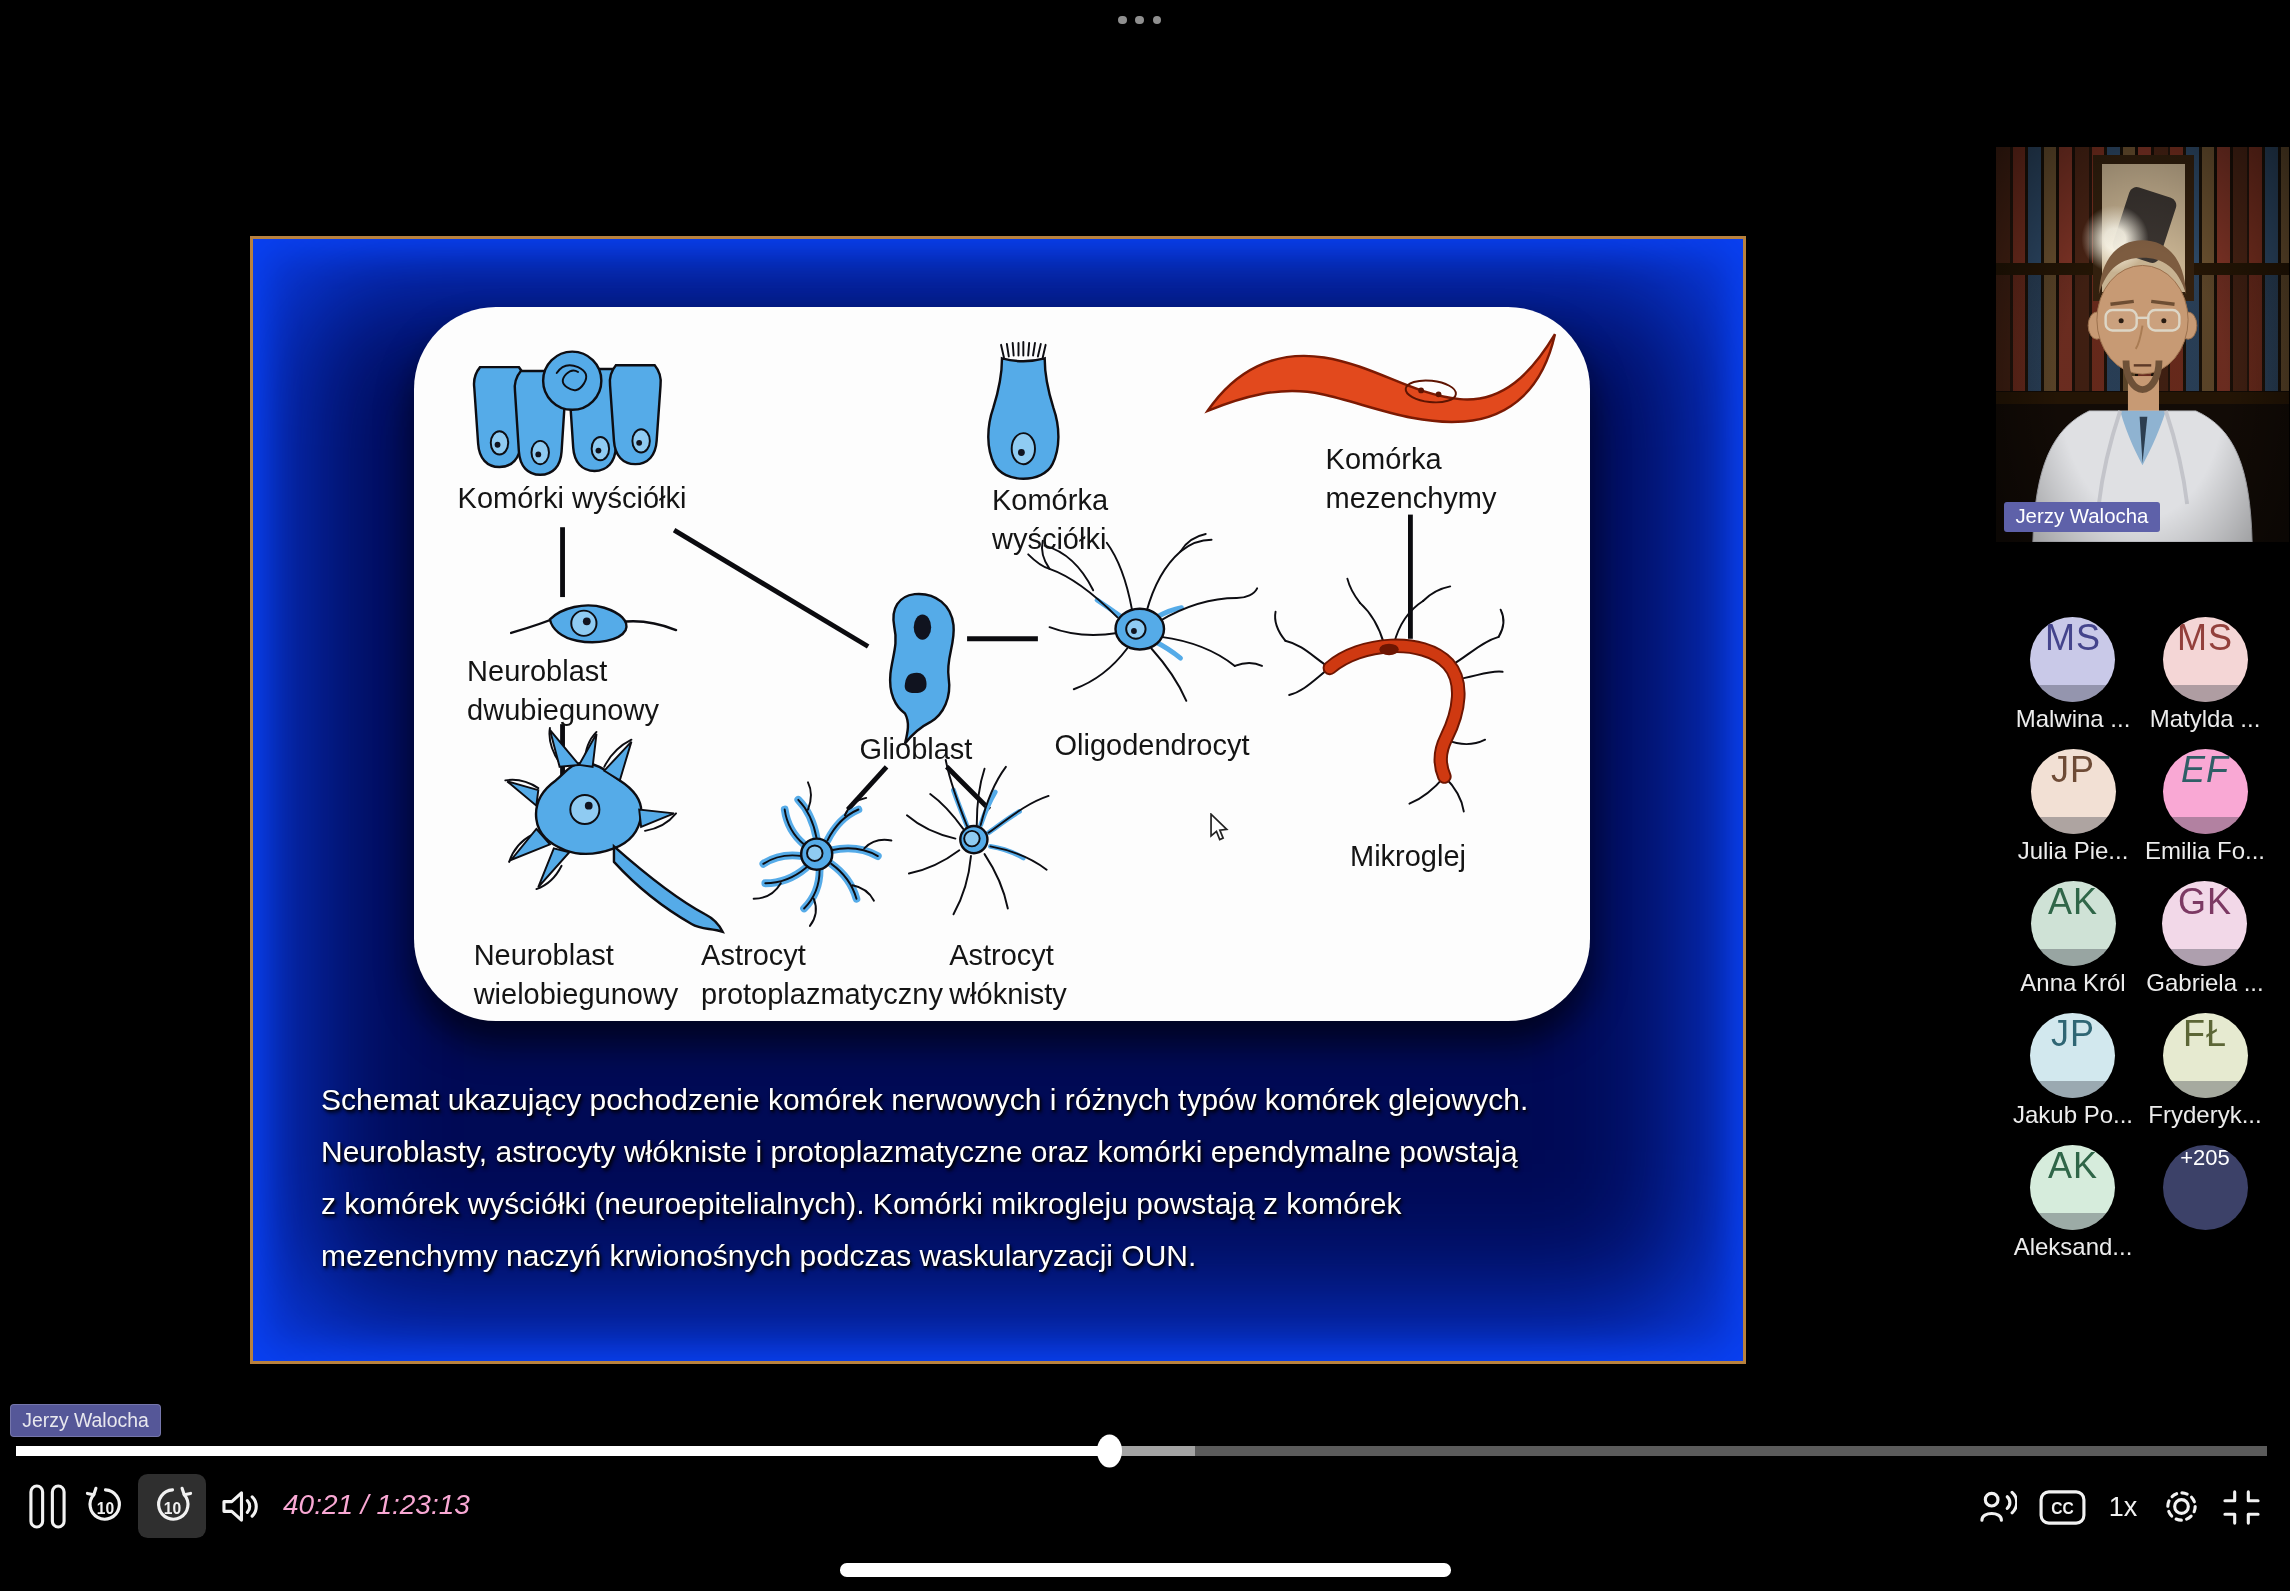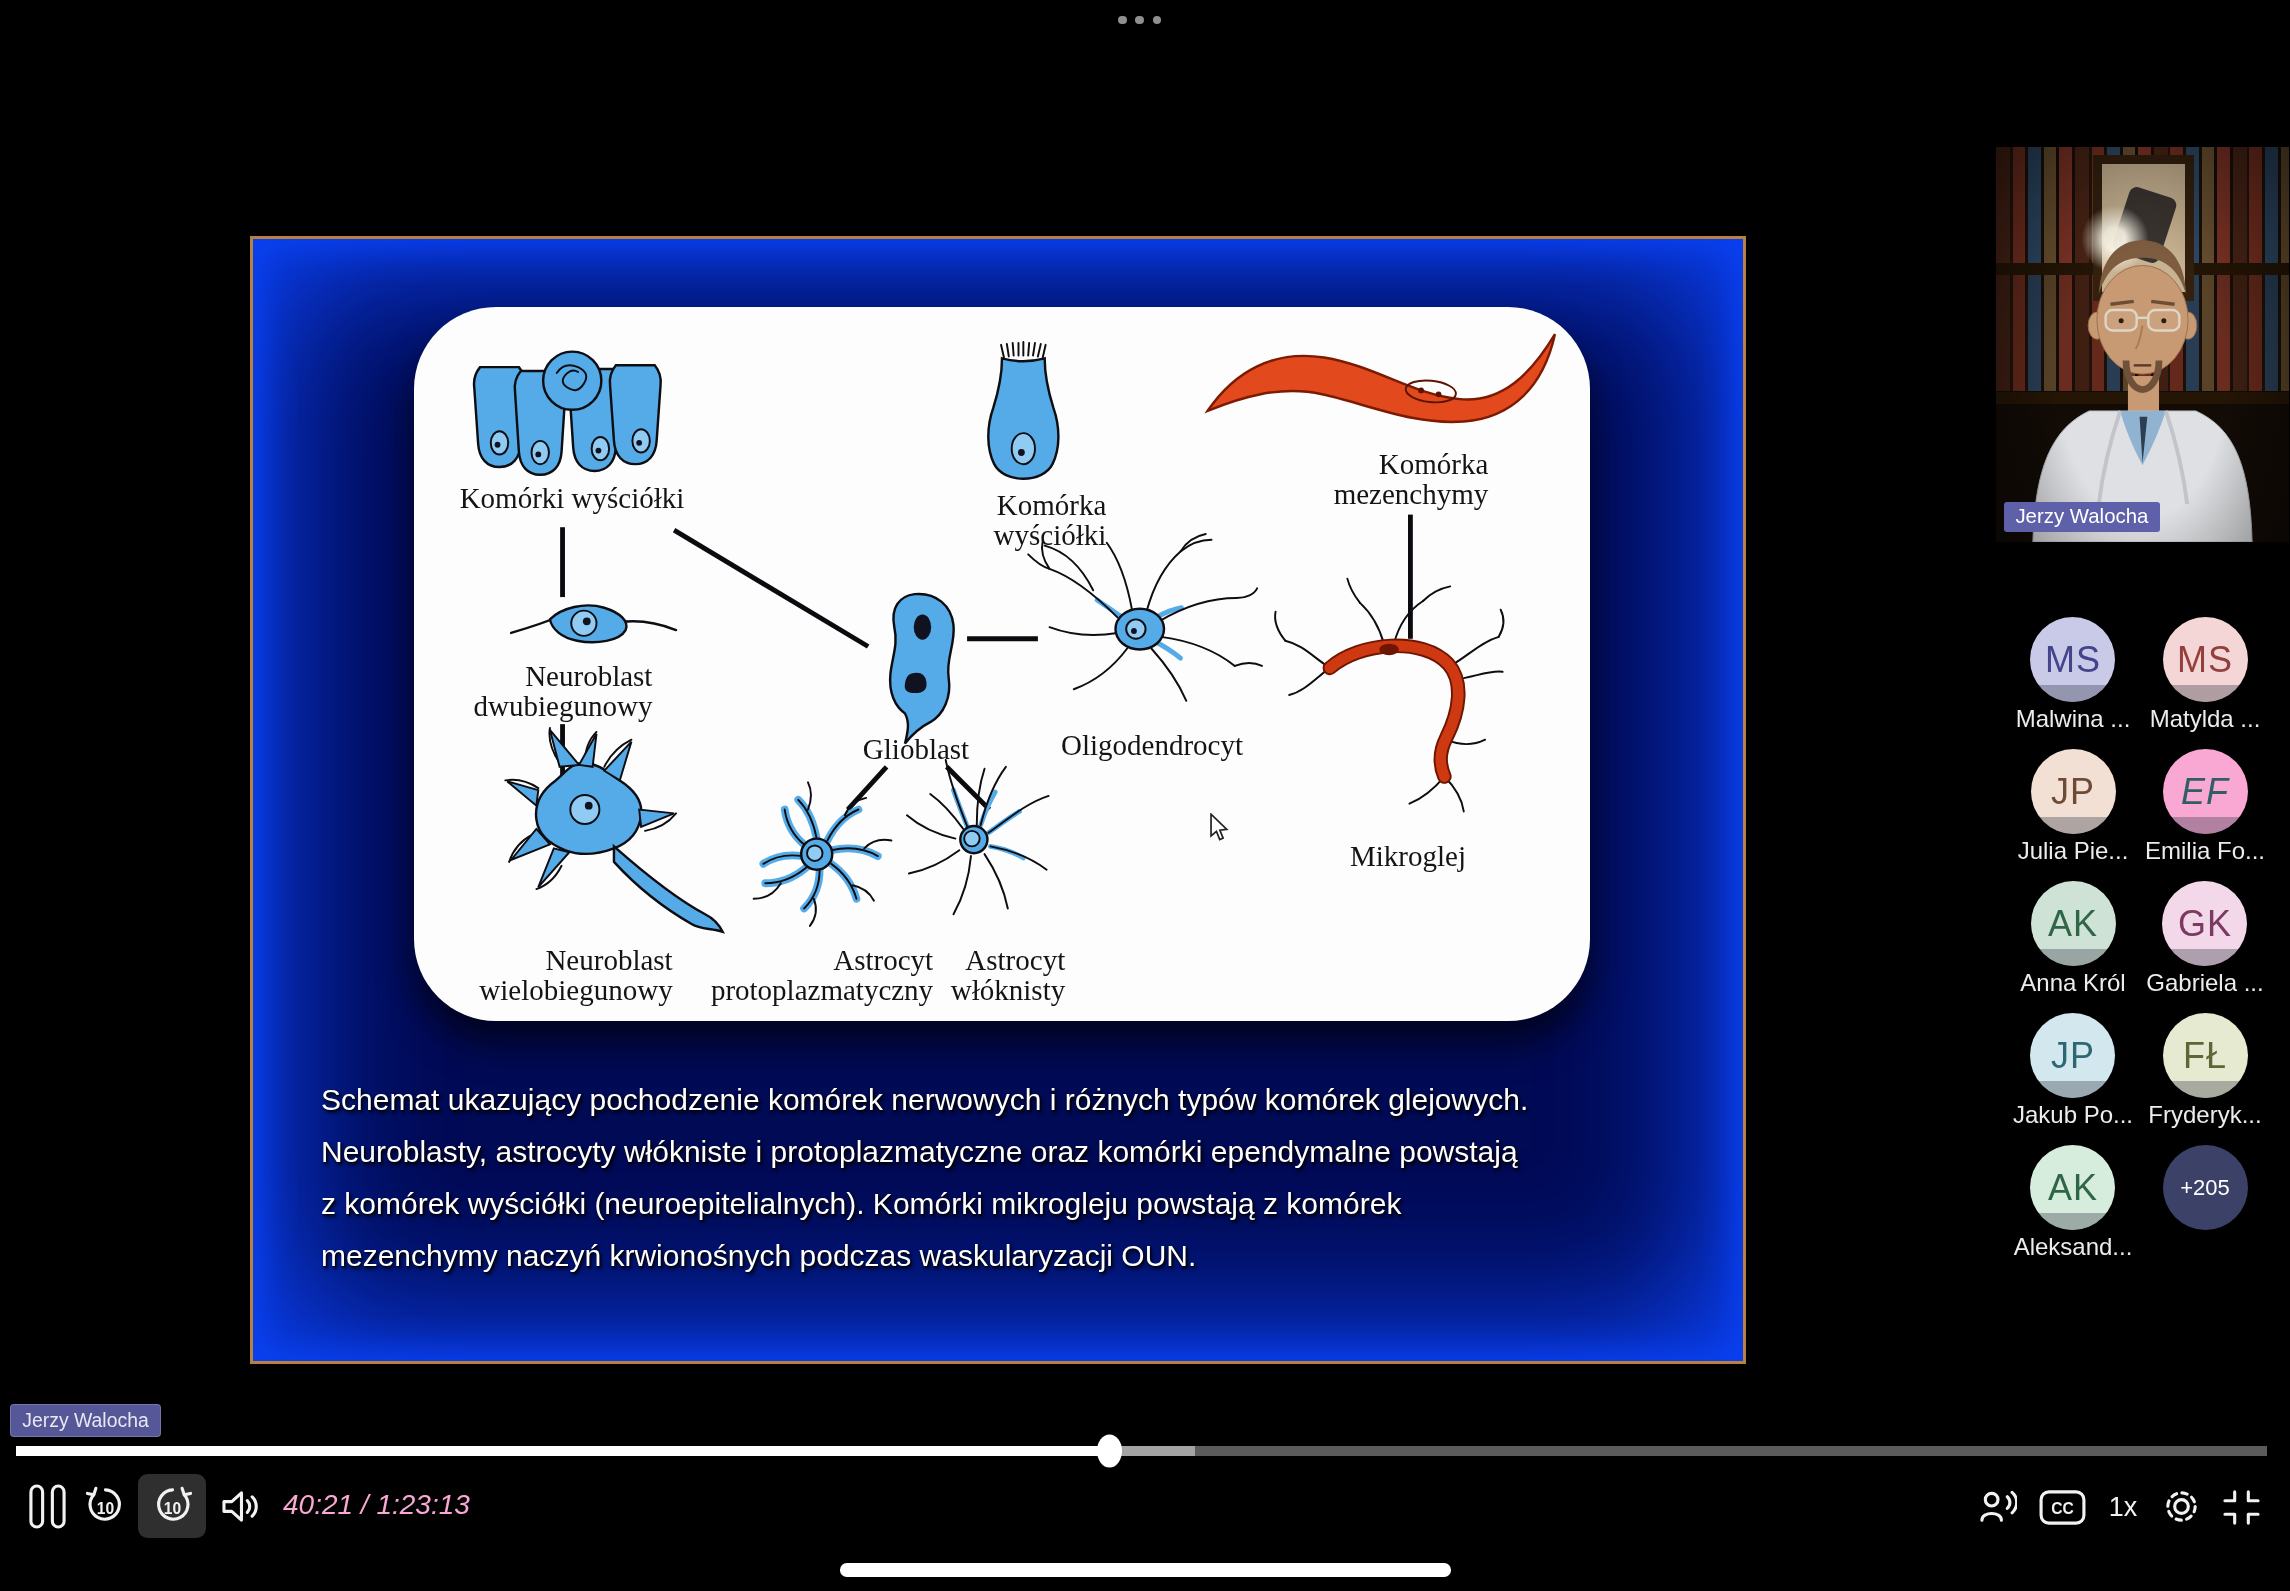--- a/index.html
+++ b/index.html
@@ -11,21 +11,21 @@
   .top-dots .dot{width:8.7px;height:8.7px;border-radius:50%;background:#8f8f8f;}
 
   
   .slide{position:absolute;left:250px;top:236px;width:1496px;height:1128px;
     border:3.9px solid #b8813e;background:#000a55;
     box-shadow:inset 0 0 146px 37px #0a40f0, inset 0 0 35px 7.8px #0a47ff;}
   .white-panel{position:absolute;left:161px;top:68px;width:1176px;height:714px;
     background:#fdfdfd;border-radius:82px;box-shadow:0 23px 35px rgba(0,0,6,.65);}
   .diagram-svg{position:absolute;left:0;top:0;}
   .cell-label{position:absolute;transform:translate(-50%,-50%);white-space:pre-line;
-    text-align:right;font-size:29px;line-height:30px;color:#141414;font-family:Liberation Serif, serif;}
+    text-align:left;font-size:29px;line-height:39px;color:#141414;}
   .slide-caption{position:absolute;left:68px;top:835px;width:1407px;
     white-space:pre-line;color:#ffffff;font-size:30px;line-height:52px;
     text-shadow:1.9px 2.9px 3.9px rgba(0,0,0,.9), 1px 1px 1.9px rgba(0,0,0,.9);}
 
   
   .cursor{position:absolute;left:1208px;top:813px;}
 
   
   .presenter{position:absolute;left:1996px;top:147px;width:293px;height:395px;background:#120b06;overflow:hidden;}
   .shelf-row{position:absolute;left:0;width:100%;
@@ -38,21 +38,21 @@
   .frame-glow{position:absolute;left:85px;top:58px;width:68px;height:68px;border-radius:50%;
     background:radial-gradient(circle,rgba(255,250,235,.95) 0 22%,rgba(255,250,235,0) 70%);}
   .presenter .vignette{position:absolute;inset:0;background:radial-gradient(ellipse at 50% 60%,rgba(0,0,0,0) 40%,rgba(0,0,0,.55) 100%);}
   .name-badge{position:absolute;left:7.8px;bottom:9.7px;background:#5e61a9;color:#fff;
     font-size:20.4px;padding:3.9px 11.6px;border-radius:2.9px;}
 
   
   .participants{position:absolute;left:2007px;top:617px;width:272px;}
   .p-grid{display:grid;grid-template-columns:132px 132px;grid-auto-rows:132px;justify-items:center;}
   .p-cell{display:flex;flex-direction:column;align-items:center;}
-  .avatar{position:relative;width:85px;height:85px;border-radius:50%;display:flex;align-items:center;justify-content:center;
+  .avatar{position:relative;width:85px;height:85px;border-radius:50%;display:flex;align-items:flex-start;justify-content:center;
     font-size:36px;letter-spacing:1px;overflow:hidden;}
   .avatar.chord::after{content:"";position:absolute;left:0;right:0;bottom:0;height:20%;background:rgba(62,66,78,.38);}
   .avatar.overflow{font-size:22px;letter-spacing:0;}
   .p-name{margin-top:2.9px;font-size:24px;color:#ececec;max-width:146px;white-space:nowrap;}
 
   
   .speaker-badge{position:absolute;left:9.7px;top:1404px;background:rgba(94,97,169,.9);color:#e8e8ee;
     font-size:19.4px;padding:3.9px 11.6px;border-radius:3.9px;border:1px solid rgba(150,150,190,.5);}
   .progress{position:absolute;left:15.5px;top:1446px;width:2251px;height:9.7px;background:#5b5b5b;}
   .progress .buffered{position:absolute;left:0;top:0;height:100%;background:#a3a3a3;}

